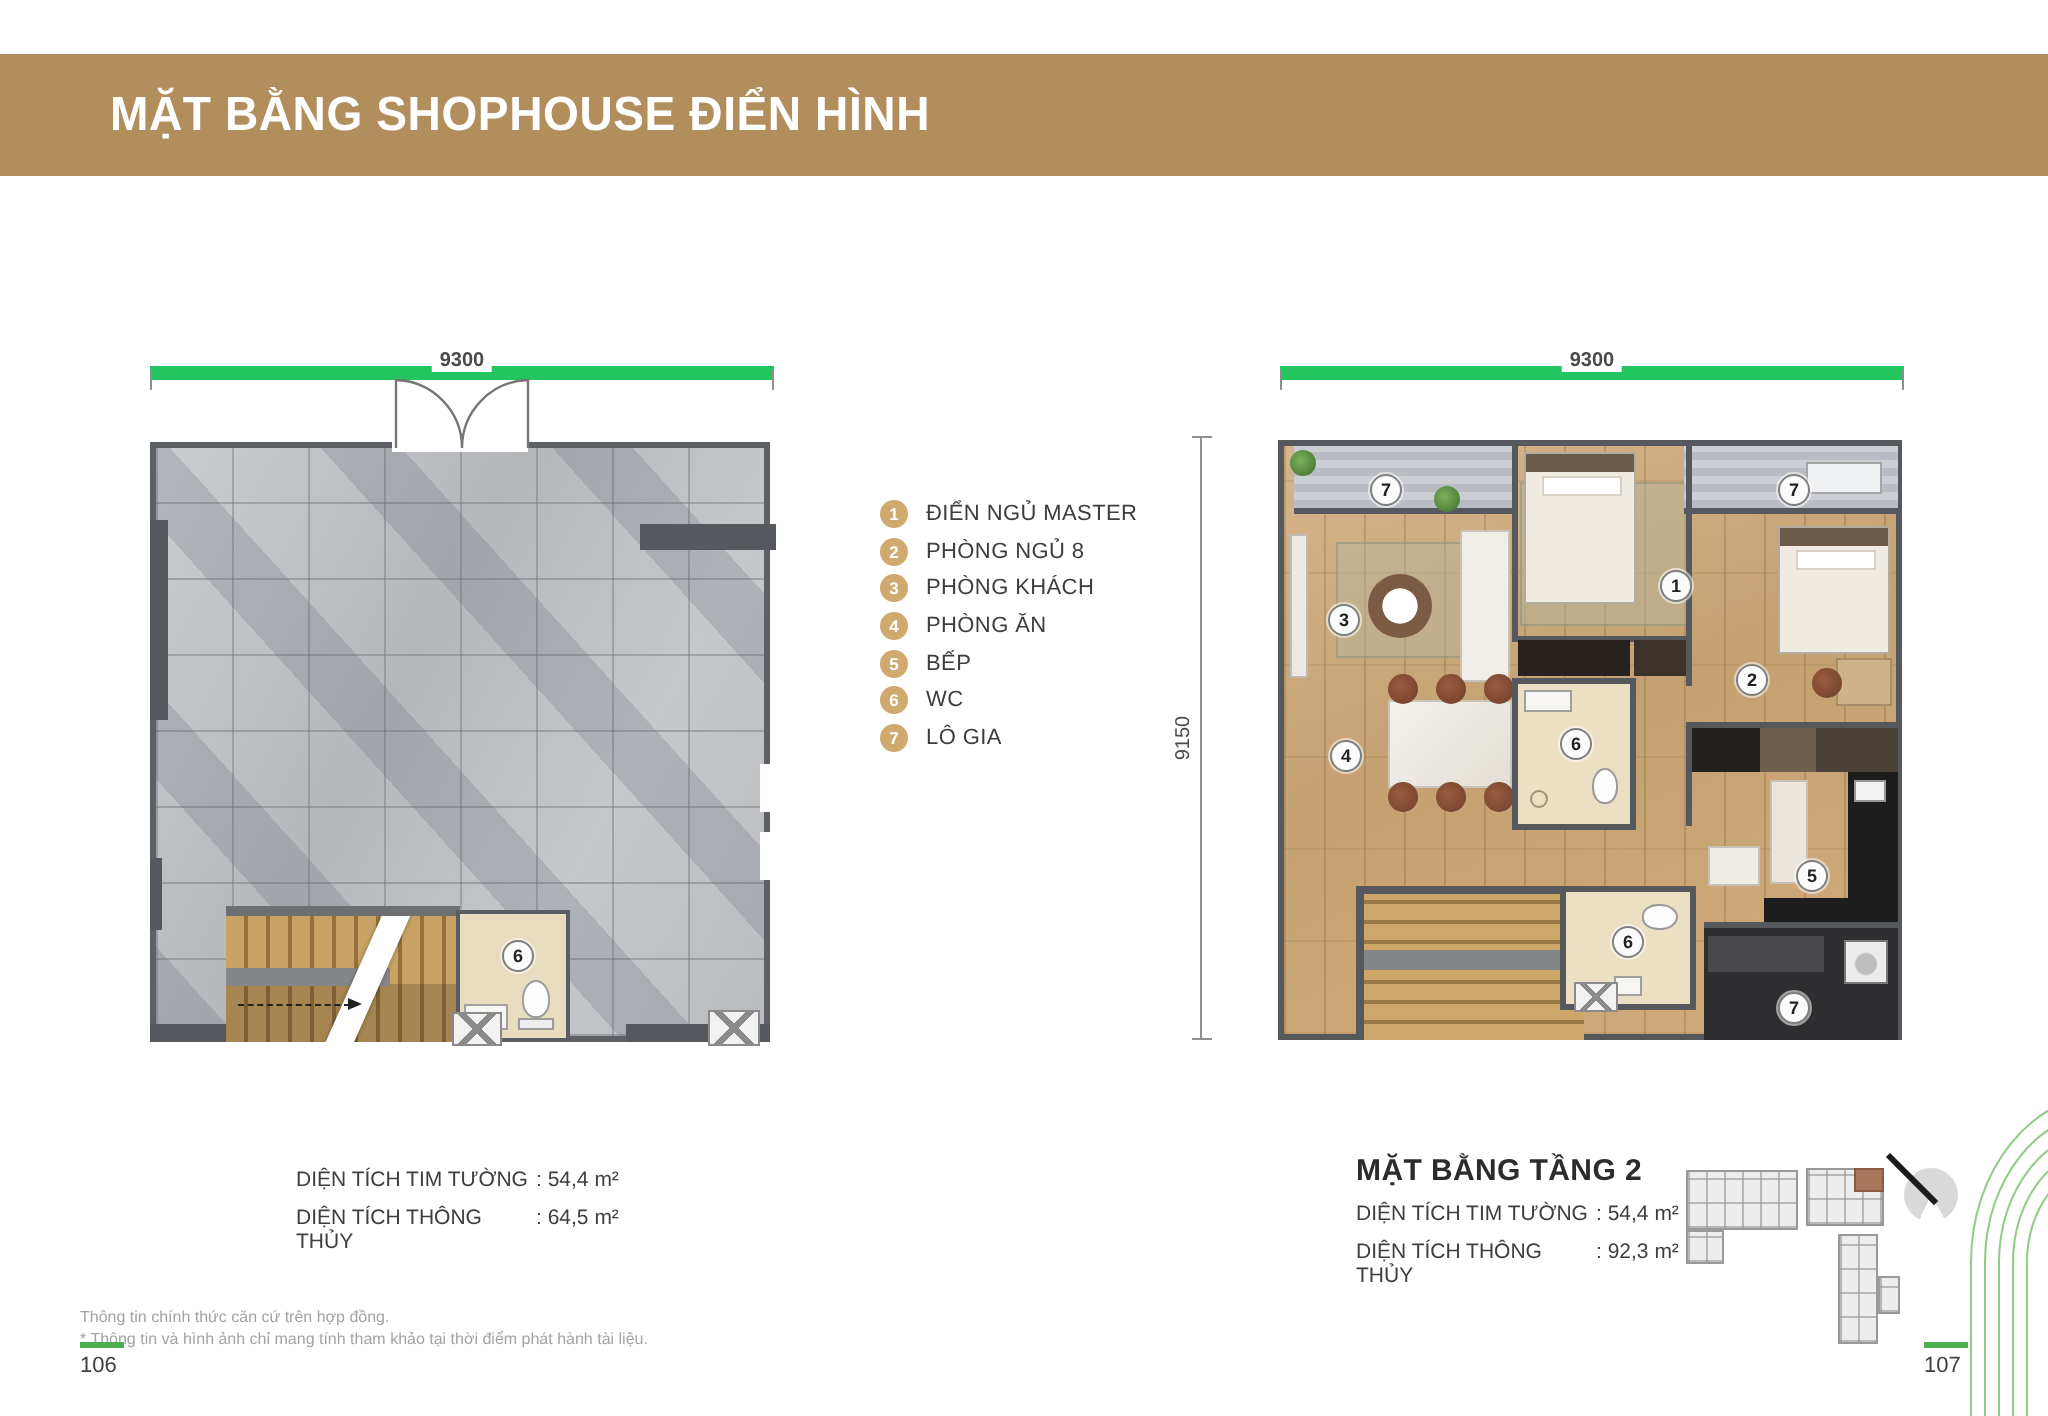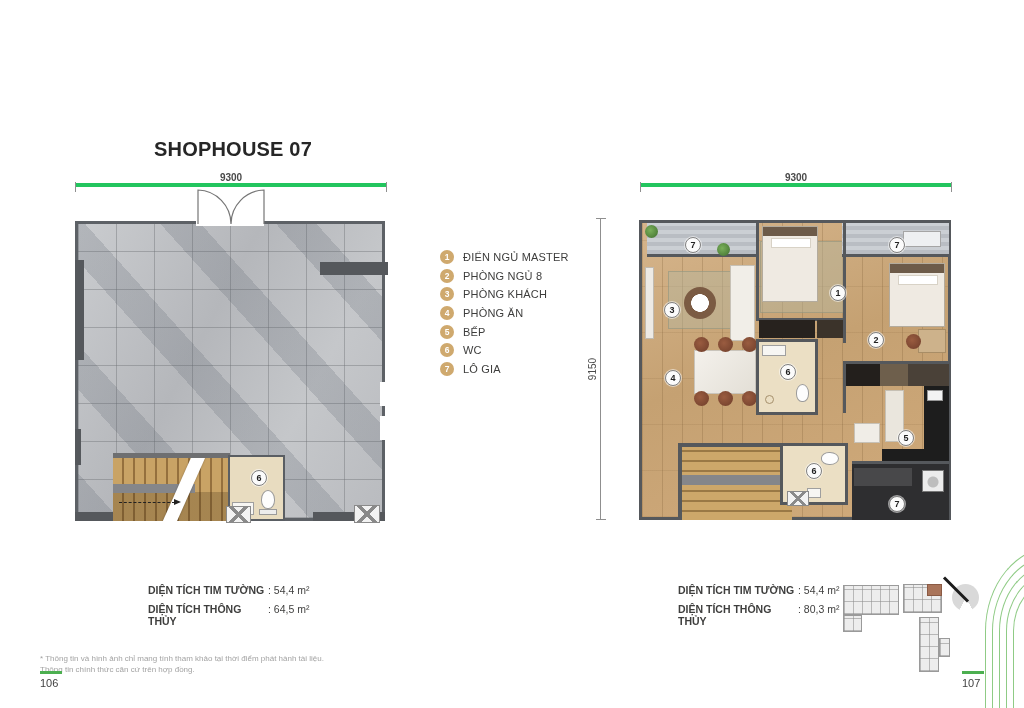--- a/index.html
+++ b/index.html
@@ -12,21 +12,21 @@
   .page{position:relative;width:1024px;height:708px;background:#fff;overflow:hidden;}
 
   
   .banner{position:absolute;left:0;top:27px;width:1024px;height:61px;background:var(--banner-bg);display:flex;align-items:center;}
   .banner h1{color:#fff;font-size:24px;font-weight:bold;letter-spacing:.3px;margin-left:55px;transform:scaleX(.96);transform-origin:left center;white-space:nowrap;}
 
   
   .sh-title{position:absolute;left:154px;top:138px;font-size:20px;font-weight:bold;color:#262626;letter-spacing:.2px;}
 
   
-  .dim-h{position:absolute;height:0;border-top:4px solid #22c55e;font-weight:bold;}
+  .dim-h{position:absolute;height:0;border-top:7px solid #22c55e;font-weight:bold;}
   .dim-h::before,.dim-h::after{content:"";position:absolute;top:-5px;width:1px;height:10px;background:#8f8f8f;}
   .dim-h::before{left:0;} .dim-h::after{right:0;}
   .dim-h .dim-label{position:absolute;left:50%;top:-15px;transform:translateX(-50%);background:#fff;padding:0 4px;font-size:10px;color:#4a4a4a;}
   .dim-v{position:absolute;width:0;border-left:1px solid #8f8f8f;}
   .dim-v::before,.dim-v::after{content:"";position:absolute;left:-5px;width:10px;height:1px;background:#8f8f8f;}
   .dim-v::before{top:0;} .dim-v::after{bottom:0;}
   .dim-v .dim-label{position:absolute;left:-9px;top:50%;transform:translate(-50%,-50%) rotate(-90deg);background:#fff;padding:0 4px;font-size:10px;color:#4a4a4a;white-space:nowrap;}
 
   
   .legend{position:absolute;left:440px;top:248px;}
@@ -84,21 +84,21 @@
   .washer{position:absolute;right:5px;top:6px;width:22px;height:22px;background:radial-gradient(circle at 50% 55%,#bdbdbd 0 5px,#ececec 6px);border:1px solid #777;}
   .sofa{position:absolute;background:#f1eee8;border:1px solid #c7c1b6;z-index:3;}
   .round-table{position:absolute;width:32px;height:32px;border-radius:50%;background:radial-gradient(circle,#ffffff 0 38%,#7b5b43 40%);z-index:3;}
   .chair{position:absolute;width:15px;height:15px;border-radius:50%;background:radial-gradient(circle at 40% 40%,#9a5c40,#6e3d2a);z-index:3;}
   .rug{position:absolute;background:rgba(178,184,163,.42);border:1px solid rgba(130,138,118,.45);z-index:2;}
 
   
   .info{position:absolute;width:330px;}
   .info .info-title{font-size:15px;font-weight:bold;color:#2c2c2b;letter-spacing:.2px;}
   .info .row{display:flex;margin-top:7px;font-size:10.5px;color:#3e3e3d;}
-  .info .row .lbl{width:120px;flex:0 0 120px;font-weight:bold;}
+  .info .row .lbl{width:120px;flex:0 0 120px;}
   .info .row .val{white-space:nowrap;}
 
   
   .footnote{position:absolute;left:40px;top:653px;font-size:8px;color:#a3a3a3;line-height:1.4;}
   .pagenum{position:absolute;font-size:11px;color:#3f3f3f;}
   .pagenum .pline{width:22px;height:3px;background:var(--accent-green);margin-bottom:3px;}
 
   
   .keyplan{position:absolute;left:843px;top:583px;width:112px;height:92px;z-index:2;}
   .kp{position:absolute;background-color:#ededed;border:1px solid #9a9a9a;
@@ -108,22 +108,24 @@
   .compass{position:absolute;left:952px;top:584px;width:27px;height:27px;border-radius:50%;
     background:conic-gradient(from 150deg at 50% 50%,#ffffff 0 55deg,#d9d9d9 55deg 360deg);z-index:3;}
   .compass .needle{position:absolute;left:-8px;top:-8px;width:34px;height:3px;background:#1c1c1c;transform:rotate(45deg);transform-origin:0 50%;}
   .arc{position:absolute;border-left:1.5px solid var(--arc-green);border-top:1.5px solid var(--arc-green);width:140px;z-index:1;}
 </style>
 </head>
 <body>
 
 <div class="page">
 
-
-  <div class="sh-title">SHOPHOUSE 07</div>
+  <div class="banner">
+    <h1>MẶT BẰNG SHOPHOUSE ĐIỂN HÌNH</h1>
+  </div>
+
 
   <div class="dim-h" style="left:75px;top:183px;width:312px;">
     <span class="dim-label">9300</span>
   </div>
 
   <div class="plan1">
 
     <div class="door-gap-top"></div>
     <svg class="door2-svg" width="70" height="38">
       <path d="M2,38 L2,4 A34,34 0 0 1 35,38 M68,38 L68,4 A34,34 0 0 0 35,38" fill="none" stroke="#767676" stroke-width="1.2"></path>
@@ -276,27 +278,28 @@
       <span class="lbl">DIỆN TÍCH TIM TƯỜNG</span>
       <span class="val">: 54,4 m²</span>
     </div>
     <div class="row">
       <span class="lbl">DIỆN TÍCH THÔNG THỦY</span>
       <span class="val">: 64,5 m²</span>
     </div>
   </div>
 
   <div class="info" style="left:678px;top:577px;">
+    <div class="info-title">MẶT BẰNG TẦNG 2</div>
     <div class="row">
       <span class="lbl">DIỆN TÍCH TIM TƯỜNG</span>
       <span class="val">: 54,4 m²</span>
     </div>
     <div class="row">
       <span class="lbl">DIỆN TÍCH THÔNG THỦY</span>
-      <span class="val">: 80,3 m²</span>
+      <span class="val">: 92,3 m²</span>
     </div>
   </div>
 
   <div class="keyplan">
     <div class="kp" style="left:0;top:2px;width:56px;height:30px;"></div>
     <div class="kp" style="left:0;top:32px;width:19px;height:17px;"></div>
     <div class="kp" style="left:60px;top:1px;width:39px;height:29px;"></div>
     <div class="kp" style="left:76px;top:34px;width:20px;height:55px;"></div>
     <div class="kp" style="left:96px;top:55px;width:11px;height:19px;"></div>
     <div class="kp-hl" style="left:84px;top:1px;width:15px;height:12px;"></div>
@@ -308,22 +311,22 @@
 
   <div>
     <div class="arc" style="left:985px;top:546px;height:162px;border-top-left-radius:70px 85px;"></div>
     <div class="arc" style="left:992px;top:555px;height:153px;border-top-left-radius:62px 76px;"></div>
     <div class="arc" style="left:999px;top:564px;height:144px;border-top-left-radius:54px 67px;"></div>
     <div class="arc" style="left:1006px;top:573px;height:135px;border-top-left-radius:46px 58px;"></div>
     <div class="arc" style="left:1013px;top:582px;height:126px;border-top-left-radius:38px 49px;"></div>
   </div>
 
   <div class="footnote">
+    <div>Thông tin chính thức căn cứ trên hợp đồng.</div>
     <div>* Thông tin và hình ảnh chỉ mang tính tham khảo tại thời điểm phát hành tài liệu.</div>
-    <div>Thông tin chính thức căn cứ trên hợp đồng.</div>
   </div>
 
   <div class="pagenum" style="left:40px;top:671px;">
     <div class="pline"></div>
     <span>106</span>
   </div>
   <div class="pagenum" style="left:962px;top:671px;">
     <div class="pline"></div>
     <span>107</span>
   </div>

